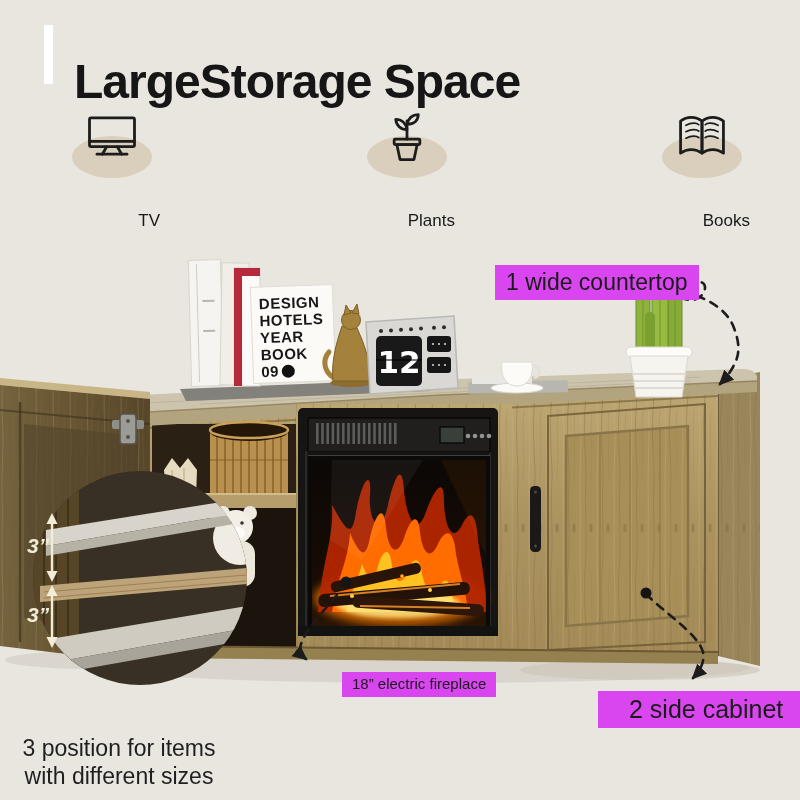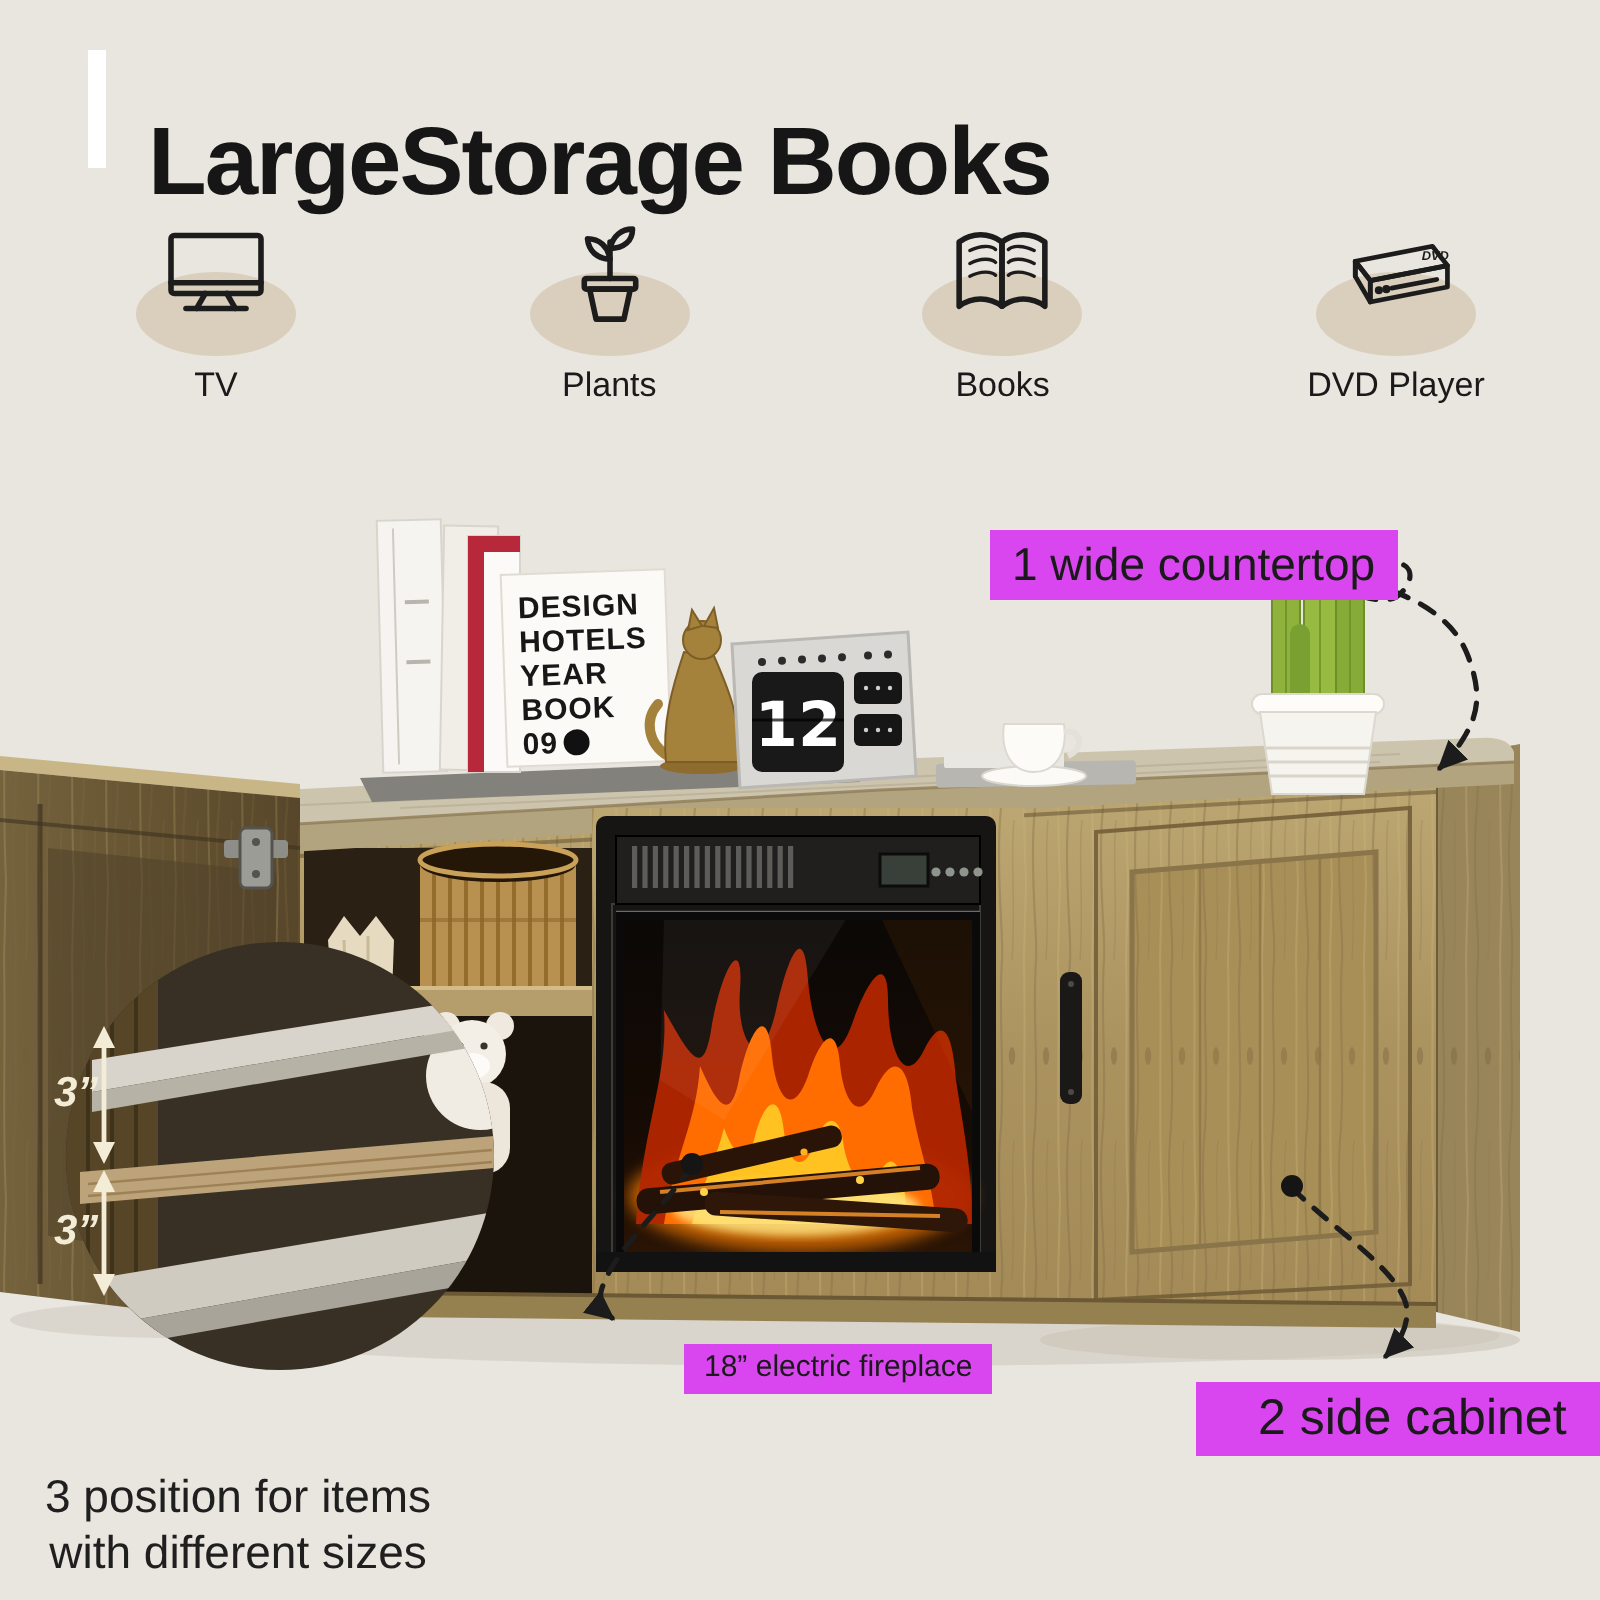--- a/index.html
+++ b/index.html
@@ -2,41 +2,41 @@
 <html><head>
 <meta charset="utf-8">
 <style>
   html,body{margin:0;padding:0;}
   .stage{position:relative;width:800px;height:800px;background:#e9e5df;overflow:hidden;
          font-family:"Liberation Sans",sans-serif;color:#1a1a1a;}
   .accent-bar{position:absolute;left:44px;top:25px;width:9px;height:59px;background:#ffffff;}
   .page-title{position:absolute;left:74px;top:22px;font-size:48px;font-weight:700;
               letter-spacing:-1px;color:#161616;white-space:nowrap;}
   .features{position:absolute;top:106px;left:56px;width:694px;display:flex;justify-content:space-between;}
-  .feature{display:flex;flex-direction:column;align-items:center;min-width:104px;}
+  .feature{display:flex;flex-direction:column;align-items:flex-end;min-width:104px;gap:28px;}
   .icon-wrap{position:relative;width:96px;height:72px;display:flex;justify-content:center;}
   .icon-ellipse{position:absolute;bottom:0;left:50%;transform:translateX(-50%);
                 width:80px;height:42px;background:#d9cfbc;border-radius:50%;}
   .icon{position:relative;width:60px;height:60px;}
   .feature-label{margin-top:5px;font-size:17px;color:#1a1a1a;white-space:nowrap;}
   .scene-svg{position:absolute;left:0;top:0;width:800px;height:800px;}
   .label{position:absolute;background:#d946ef;color:#1a1a1a;white-space:nowrap;line-height:1.25;margin-left:32px;}
   .label-countertop{left:463px;top:265px;font-size:23px;padding:3px 11px;}
   .label-fireplace{left:310px;top:672px;font-size:15px;padding:3px 10px;}
   .label-cabinet{left:566px;top:691px;font-size:25px;padding:3px 31px;}
   .caption{position:absolute;left:4px;top:734px;width:230px;text-align:center;
            font-size:23px;line-height:28px;color:#1f1f1f;}
 </style>
 </head>
 <body>
 
 <div class="stage">
 
   <span class="accent-bar"></span>
-  <h1 class="page-title">LargeStorage Books</h1>
+  <h1 class="page-title">LargeStorage Space</h1>
 
   <div class="features">
     <div class="feature">
       <div class="icon-wrap">
         <span class="icon-ellipse"></span>
         <svg class="icon" viewBox="0 0 56 56" fill="none" stroke="#1c1c1c" stroke-width="2.6" stroke-linejoin="round" stroke-linecap="round">
           <rect x="7" y="11" width="42" height="27" rx="1.5"></rect>
           <line x1="7" y1="33" x2="49" y2="33"></line>
           <line x1="23" y1="38" x2="19" y2="45"></line>
           <line x1="33" y1="38" x2="37" y2="45"></line>
@@ -67,36 +67,20 @@
           <path d="M13,18 C18,15.5 23,15.5 25,17.5" stroke-width="1.6"></path>
           <path d="M13,24 C18,21.5 23,21.5 25,23.5" stroke-width="1.6"></path>
           <path d="M13,30 C18,27.5 23,27.5 25,29.5" stroke-width="1.6"></path>
           <path d="M31,17.5 C33,15.5 38,15.5 43,18" stroke-width="1.6"></path>
           <path d="M31,23.5 C33,21.5 38,21.5 43,24" stroke-width="1.6"></path>
           <path d="M31,29.5 C33,27.5 38,27.5 43,30" stroke-width="1.6"></path>
         </svg>
       </div>
       <span class="feature-label">Books</span>
     </div>
-    <div class="feature">
-      <div class="icon-wrap">
-        <span class="icon-ellipse"></span>
-        <svg class="icon" viewBox="0 0 56 56" fill="none" stroke="#1c1c1c" stroke-width="2.2" stroke-linejoin="round" stroke-linecap="round">
-          <polygon points="9,23 45,16 52,25 16,32"></polygon>
-          <polygon points="16,32 52,25 52,35 16,42"></polygon>
-          <line x1="9" y1="23" x2="9" y2="30"></line>
-          <polygon points="9,30 9,23 16,32 16,42"></polygon>
-          <line x1="26" y1="35.5" x2="47" y2="31.5"></line>
-          <circle cx="20" cy="36.5" r="0.8" fill="#1c1c1c"></circle>
-          <circle cx="23.5" cy="36" r="0.8" fill="#1c1c1c"></circle>
-          <text x="40" y="22.5" font-size="6" font-weight="700" font-style="italic" fill="#1c1c1c" stroke="none">DVD</text>
-        </svg>
-      </div>
-      <span class="feature-label">DVD Player</span>
-    </div>
   </div>
 
   <svg class="scene-svg" viewBox="0 0 800 800">
     <defs>
       <linearGradient id="woodV" x1="0" y1="0" x2="0" y2="1">
         <stop offset="0" stop-color="#bca671"></stop>
           <stop offset="0.5" stop-color="#ab9360"></stop>
           <stop offset="1" stop-color="#a38a57"></stop>
       </linearGradient>
       <linearGradient id="doorWood" x1="0" y1="0" x2="1" y2="0">

